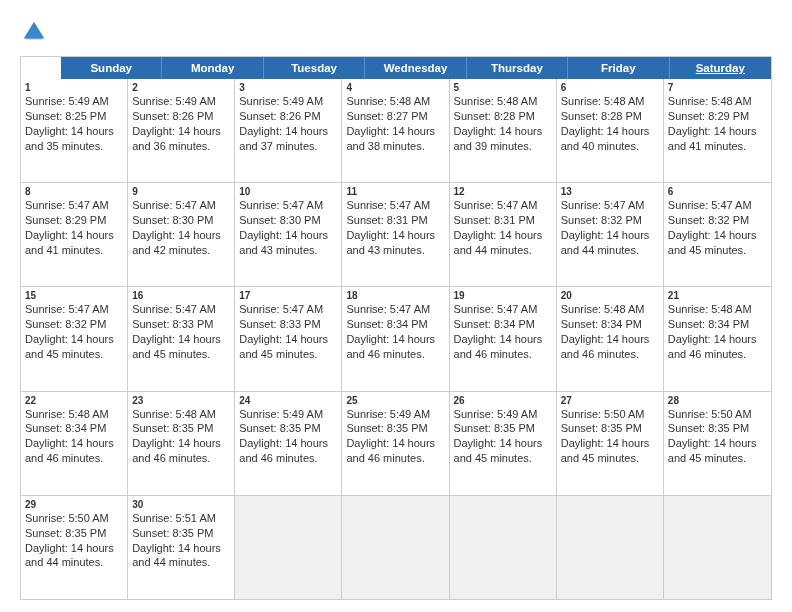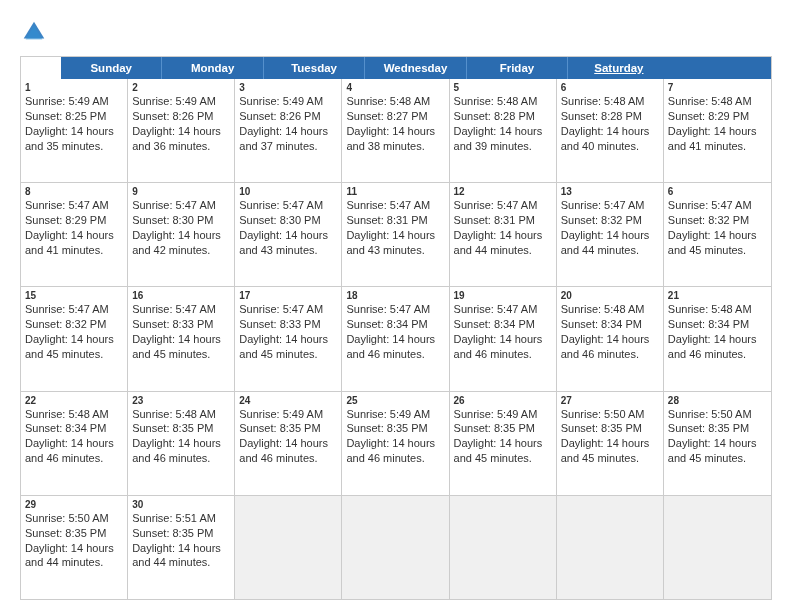--- a/index.html
+++ b/index.html
@@ -137,20 +137,21 @@
       <div class="title-location"></div>
     </div>
   </div>
 
   <div class="calendar">
     <div class="cal-header">
     <div class="cal-header-cell">Sunday</div>
         <div class="cal-header-cell">Monday</div>
         <div class="cal-header-cell">Tuesday</div>
         <div class="cal-header-cell">Wednesday</div>
+        <div class="cal-header-cell">Thursday</div>
         <div class="cal-header-cell">Friday</div>
         <div class="cal-header-cell">Saturday</div>
       </div>
     <div class="cal-body">
     <div class="cal-row">
           <div class="cal-cell">
             <span class="day-num">1</span>
             <div class="cell-text">Sunrise: 5:49 AM<br>Sunset: 8:25 PM<br>Daylight: 14 hours<br>and 35 minutes.</div>
           </div>
           <div class="cal-cell">

